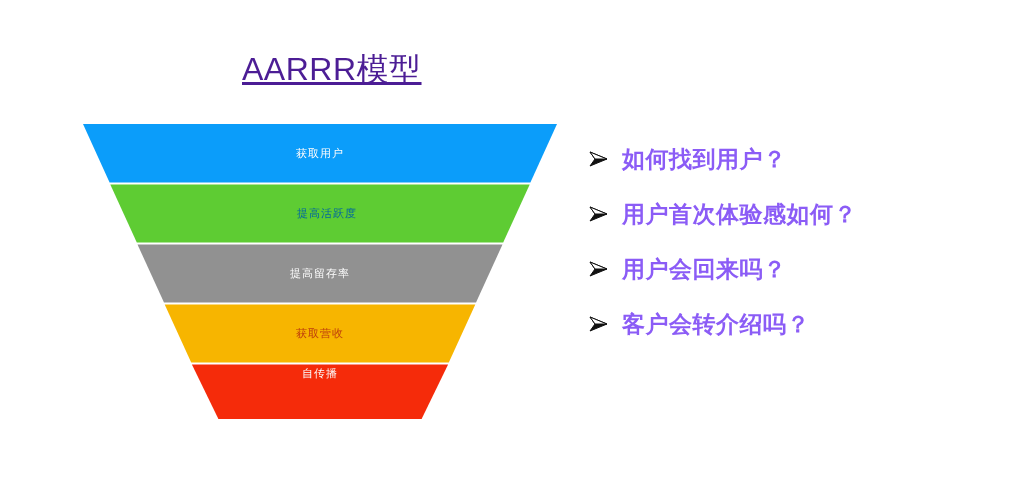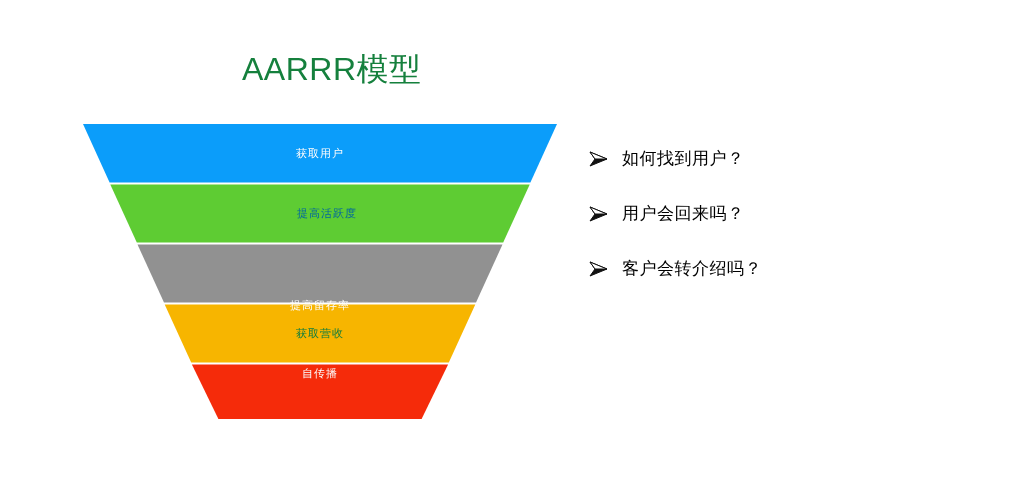--- a/index.html
+++ b/index.html
@@ -18,22 +18,23 @@
 
   
   #slide-title {
     position: absolute;
     left: 242px;
     top: 49px;
     font-size: 32px;
     line-height: 40px;
     font-weight: 400;
     letter-spacing: 0.5px;
-    color: #15803d;
+    color: #4c1d95;
     white-space: nowrap;
+    text-decoration: underline;
   }
 
   
   #funnel {
     position: absolute;
     left: 80px;
     top: 120px;
     width: 482px;
     height: 304px;
   }
@@ -62,59 +63,69 @@
     align-items: center;
     height: 55px;
   }
   .bullet-marker {
     width: 34px;
     flex: 0 0 34px;
     display: block;
   }
   .bullet-marker svg { display: block; }
   .bullet-text {
-    font-size: 17px;
+    font-size: 23px;
     line-height: 26px;
-    color: #000000;
+    color: #8b5cf6;
     letter-spacing: 0.5px;
     white-space: nowrap;
+    font-weight: bold;
   }
 </style>
 </head>
 <body style="background: rgb(255, 255, 255);">
 
 <div id="slide-title">AARRR模型</div>
 
 <div id="funnel">
   <svg width="482" height="304" viewBox="0 0 482 304">
     <g>
       <polygon points="3,4 477,4 450.4,62.5 29.6,62.5" fill="#0b9dfa"></polygon>
       <polygon points="30.3,64.5 449.7,64.5 423.2,122.5 56.8,122.5" fill="#5ecc33"></polygon>
       <polygon points="57.5,124.5 422.5,124.5 396,182.5 84,182.5" fill="#919191"></polygon>
       <polygon points="84.7,184.5 395.3,184.5 368.8,242.5 111.2,242.5" fill="#f7b500"></polygon>
       <polygon points="111.9,244.5 368.1,244.5 341.6,299 138.4,299" fill="#f52b0a"></polygon>
     </g>
   </svg>
 
   <div class="funnel-label" style="left: 240px; top: 33px; color: rgb(255, 255, 255);">获取用户</div>
   <div class="funnel-label" style="left: 247px; top: 93px; color: #0369a1;">提高活跃度</div>
-  <div class="funnel-label" style="left: 240px; top: 153px; color: rgb(255, 255, 255); margin-top: 32px;">提高留存率</div>
-  <div class="funnel-label" style="left: 240px; top: 213px; color: #15803d;">获取营收</div>
+  <div class="funnel-label" style="left: 240px; top: 153px; color: rgb(255, 255, 255);">提高留存率</div>
+  <div class="funnel-label" style="left: 240px; top: 213px; color: #c2410c;">获取营收</div>
   <div class="funnel-label" style="left: 240px; top: 253px; color: rgb(255, 255, 255);">自传播</div>
 </div>
 
 <div id="bullet-list">
   <div class="bullet-row">
     <span class="bullet-marker">
       <svg width="22" height="18" viewBox="0 0 22 18">
           <path d="M2 2 L19 9 L2 16 L7 9 Z" fill="#111111" stroke="#111111" stroke-width="1"></path>
           <path d="M2 2 L19 9 L7 9 Z" fill="#ffffff" stroke="#111111" stroke-width="1"></path>
         </svg>
     </span>
     <span class="bullet-text">如何找到用户？</span>
+  </div>
+  <div class="bullet-row">
+    <span class="bullet-marker">
+      <svg width="22" height="18" viewBox="0 0 22 18">
+          <path d="M2 2 L19 9 L2 16 L7 9 Z" fill="#111111" stroke="#111111" stroke-width="1"></path>
+          <path d="M2 2 L19 9 L7 9 Z" fill="#ffffff" stroke="#111111" stroke-width="1"></path>
+        </svg>
+    </span>
+    <span class="bullet-text">用户首次体验感如何？</span>
   </div>
   <div class="bullet-row">
     <span class="bullet-marker">
       <svg width="22" height="18" viewBox="0 0 22 18">
           <path d="M2 2 L19 9 L2 16 L7 9 Z" fill="#111111" stroke="#111111" stroke-width="1"></path>
           <path d="M2 2 L19 9 L7 9 Z" fill="#ffffff" stroke="#111111" stroke-width="1"></path>
         </svg>
     </span>
     <span class="bullet-text">用户会回来吗？</span>
   </div>

